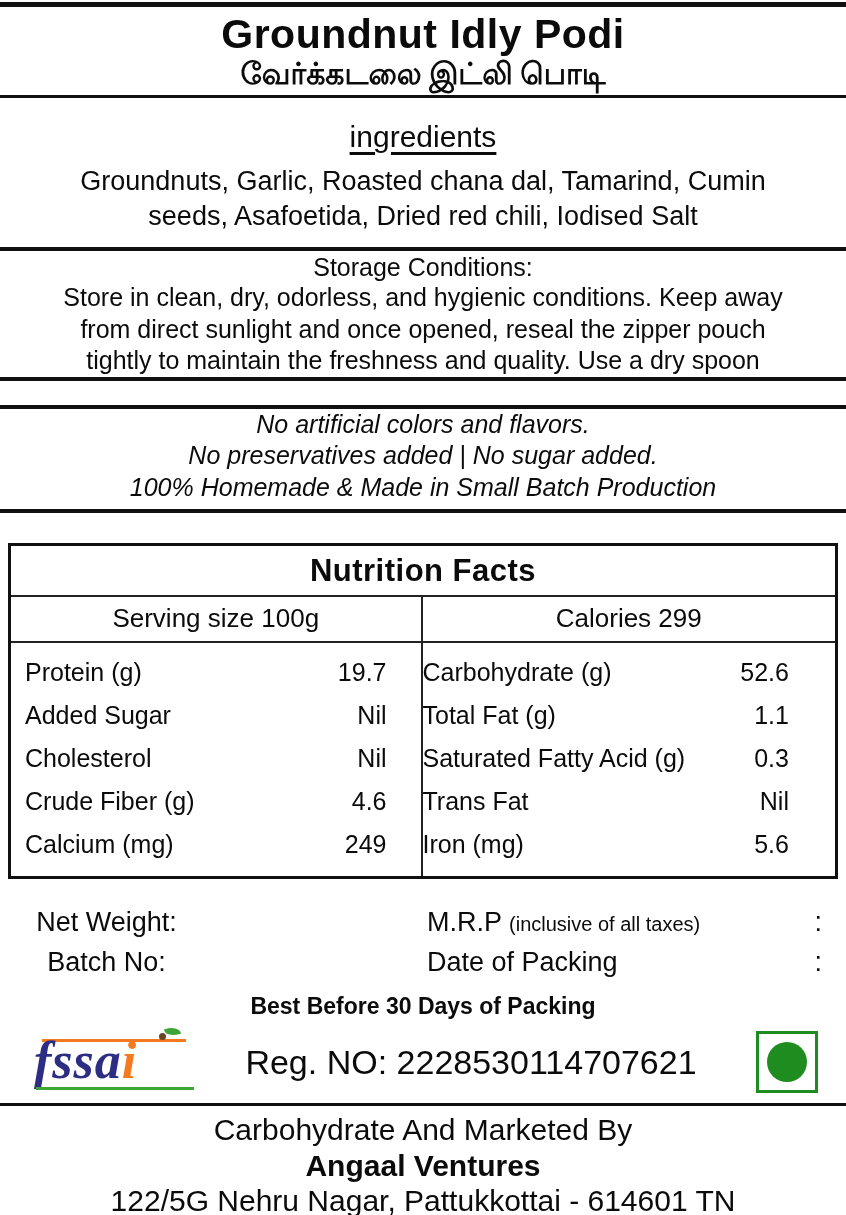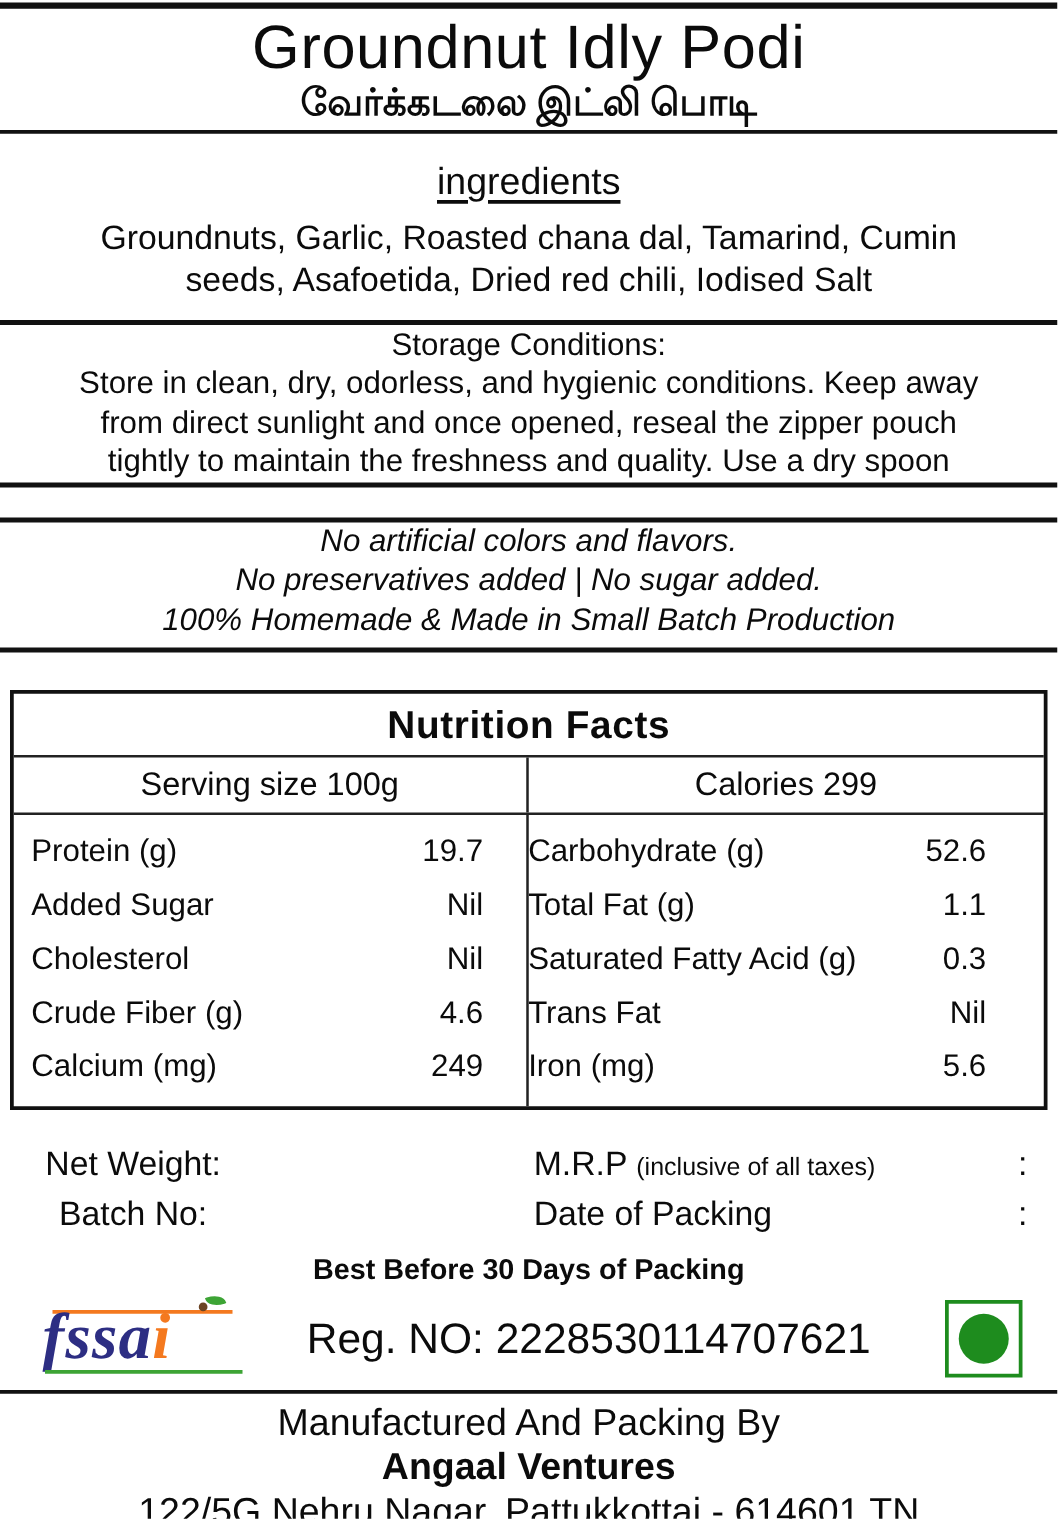--- a/index.html
+++ b/index.html
@@ -13,21 +13,21 @@
     position: relative;
   }
   .rule { background: #111; width: 100%; }
   .rule.thick { height: 4px; }
   .rule.thin  { height: 3px; }
   .center { text-align: center; }
 
   
   .top-rule { margin-top: 2px; height: 5px; }
   .title-block { padding: 5px 0 3px; }
-  .title-en { font-size: 49px; font-weight: 400; letter-spacing: .5px; line-height: 1.08; }
+  .title-en { font-size: 41px; font-weight: 700; letter-spacing: .5px; line-height: 1.08; }
   .title-ta { font-size: 30px; font-weight: 700; line-height: 1.2; font-family: "Liberation Serif", serif; }
 
   
   .ing-head { margin-top: 22px; font-size: 30px; font-weight: 500; text-decoration: underline; text-underline-offset: 5px; }
   .ing-text { margin: 10px auto 0; width: 812px; font-size: 27px; line-height: 1.28; }
 
   
   .storage-rule { margin-top: 14px; }
   .storage-head { margin-top: 2px; font-size: 25px; font-weight: 400; }
   .storage-text { margin: 0 auto; width: 816px; font-size: 25px; line-height: 1.26; }
@@ -204,17 +204,17 @@
   </div>
   <div class="reg-no">Reg. NO: 2228530114707621</div>
   <div class="veg-mark">
     <div class="veg-dot"></div>
   </div>
 </div>
 
 <div class="rule thin footer-rule"></div>
 
 <div class="footer center">
-  <div class="f1">Manufactured And Packing By</div>
+  <div class="f1">Carbohydrate And Marketed By</div>
   <div class="f2">Angaal Ventures</div>
   <div class="f3">122/5G Nehru Nagar, Pattukkottai - 614601 TN</div>
 
 </div>
 
 </body></html>

